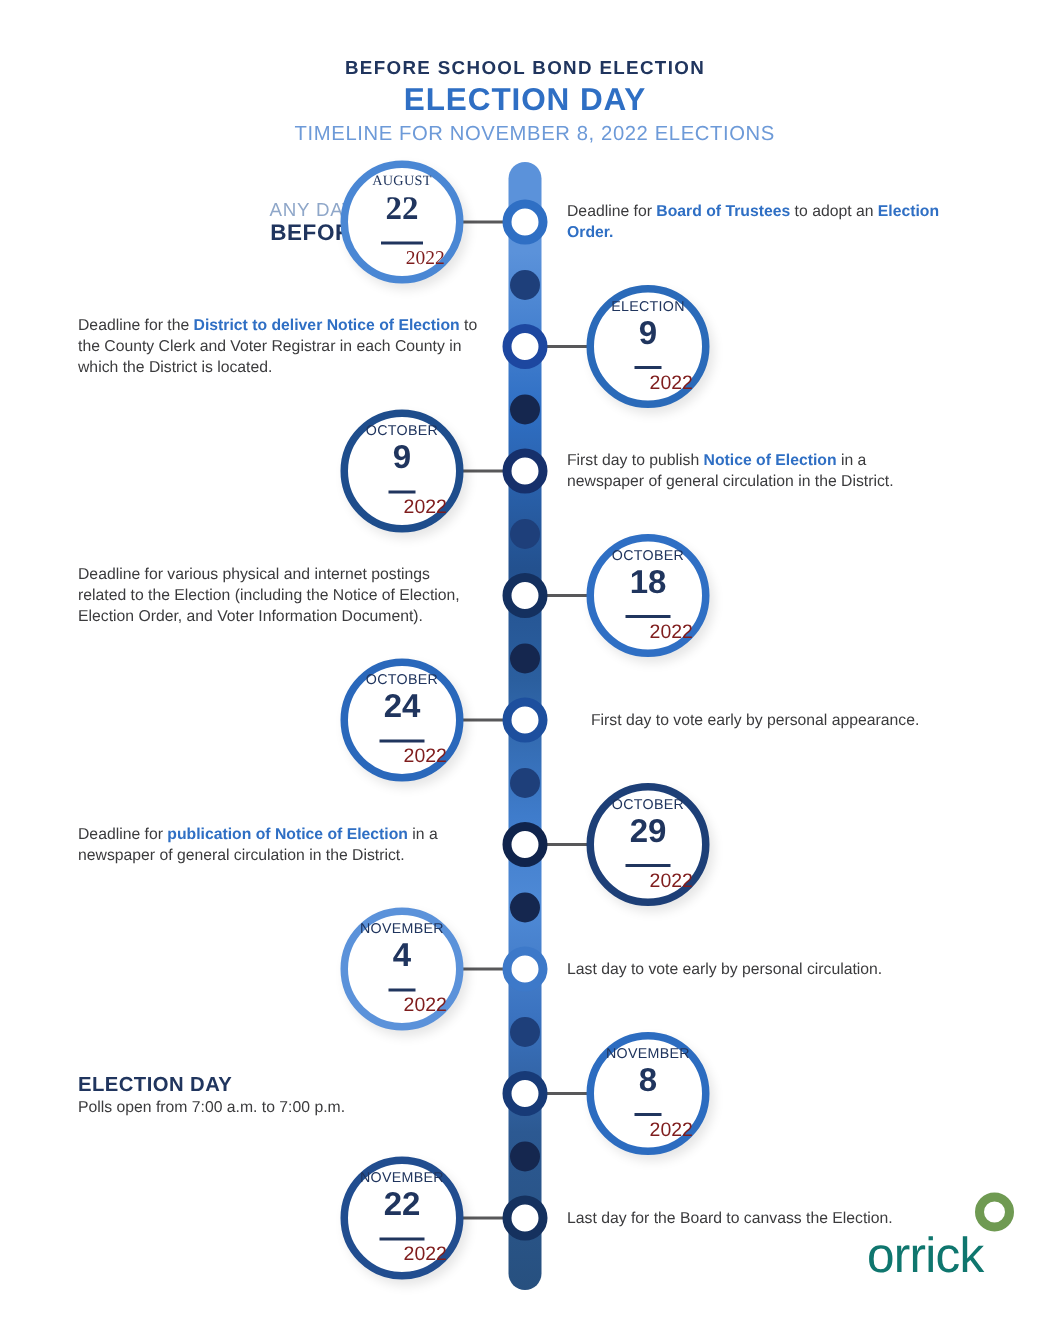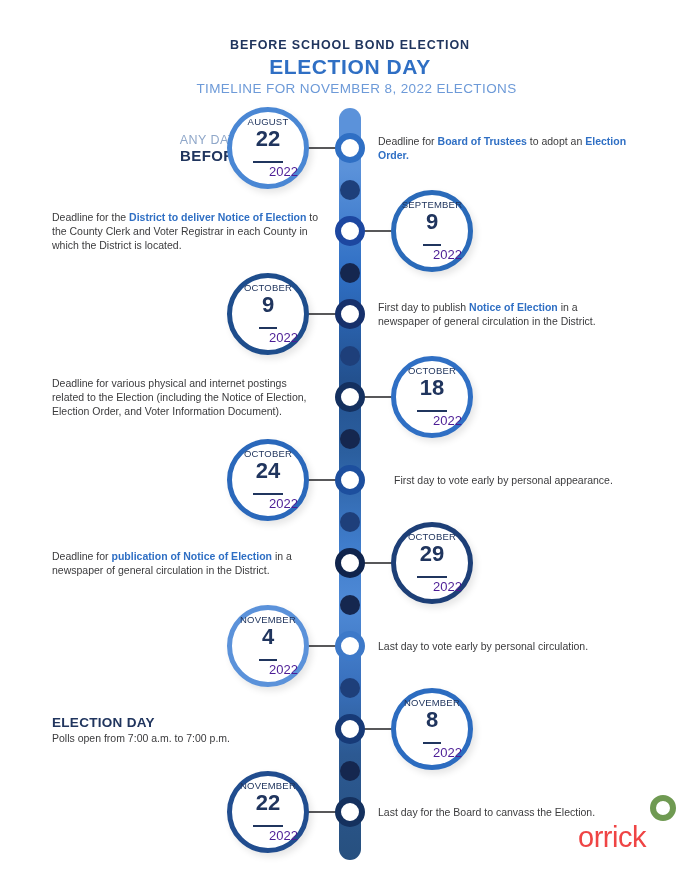--- a/index.html
+++ b/index.html
@@ -130,21 +130,21 @@
   .dc-day {
     font-size: 22px;
     font-weight: bold;
     color: #20355e;
     line-height: 23px;
     border-bottom: 2px solid #20355e;
     padding: 0 3px 11px 3px;
   }
   .dc-year {
     font-size: 13px;
-    color: #4c1d95;
+    color: #7f1d1d;
     line-height: 16px;
     margin-top: 1px;
     margin-left: 31px;
   }
 
   
   .desc {
     position: absolute;
     font-size: 10.5px;
     line-height: 14px;
@@ -193,23 +193,23 @@
     width: 26px;
     height: 26px;
     border-radius: 50%;
     border: 6px solid #6f9a52;
     box-sizing: border-box;
   }
   .logo-word {
     position: absolute;
     left: 0px;
     top: 26px;
-    font-size: 29px;
+    font-size: 33px;
     letter-spacing: -0.5px;
-    color: #ef4444;
+    color: #0f766e;
     line-height: 32px;
   }
 </style>
 </head>
 <body>
 
 <div class="header">
   <div class="hdr-line1">BEFORE SCHOOL BOND ELECTION</div>
   <div class="hdr-line2">ELECTION DAY</div>
   <div class="hdr-line3">TIMELINE FOR NOVEMBER 8, 2022 ELECTIONS</div>
@@ -226,30 +226,30 @@
     <div class="spine-dot deep" style="top: 652.5px;"></div>
   </div>
 
 <div class="anydate">
   <div class="l1">ANY DATE</div>
   <div class="l2">BEFORE</div>
 </div>
 
 <div id="timeline-entries">
     <div class="connector" style="top: 147px; left: 308px; width: 28px;"></div>
-    <div class="date-circle" style="top: 148px; border-color: rgb(74, 135, 212); left: 227px;">
+    <div class="date-circle" style="top: 148px; border-color: rgb(74, 135, 212); left: 227px; font-family: Liberation Serif, serif;">
       <div class="dc-month">AUGUST</div>
       <div class="dc-day">22</div>
       <div class="dc-year">2022</div>
     </div>
     <div class="node" style="top: 148px; border-color: rgb(47, 111, 196);"></div>
     <div class="desc right" style="top: 134px;">Deadline for <b>Board of Trustees</b> to adopt an <b>Election Order.</b></div>
     <div class="connector" style="top: 230px; left: 364px; width: 28px;"></div>
     <div class="date-circle" style="top: 231px; border-color: rgb(42, 106, 185); left: 391px;">
-      <div class="dc-month">SEPTEMBER</div>
+      <div class="dc-month">ELECTION</div>
       <div class="dc-day">9</div>
       <div class="dc-year">2022</div>
     </div>
     <div class="node" style="top: 231px; border-color: rgb(29, 71, 160);"></div>
     <div class="desc left" style="top: 210px;">Deadline for the <b>District to deliver Notice of Election</b> to the County Clerk and Voter Registrar in each County in which the District is located.</div>
     <div class="connector" style="top: 313px; left: 308px; width: 28px;"></div>
     <div class="date-circle" style="top: 314px; border-color: rgb(30, 77, 140); left: 227px;">
       <div class="dc-month">OCTOBER</div>
       <div class="dc-day">9</div>
       <div class="dc-year">2022</div>

